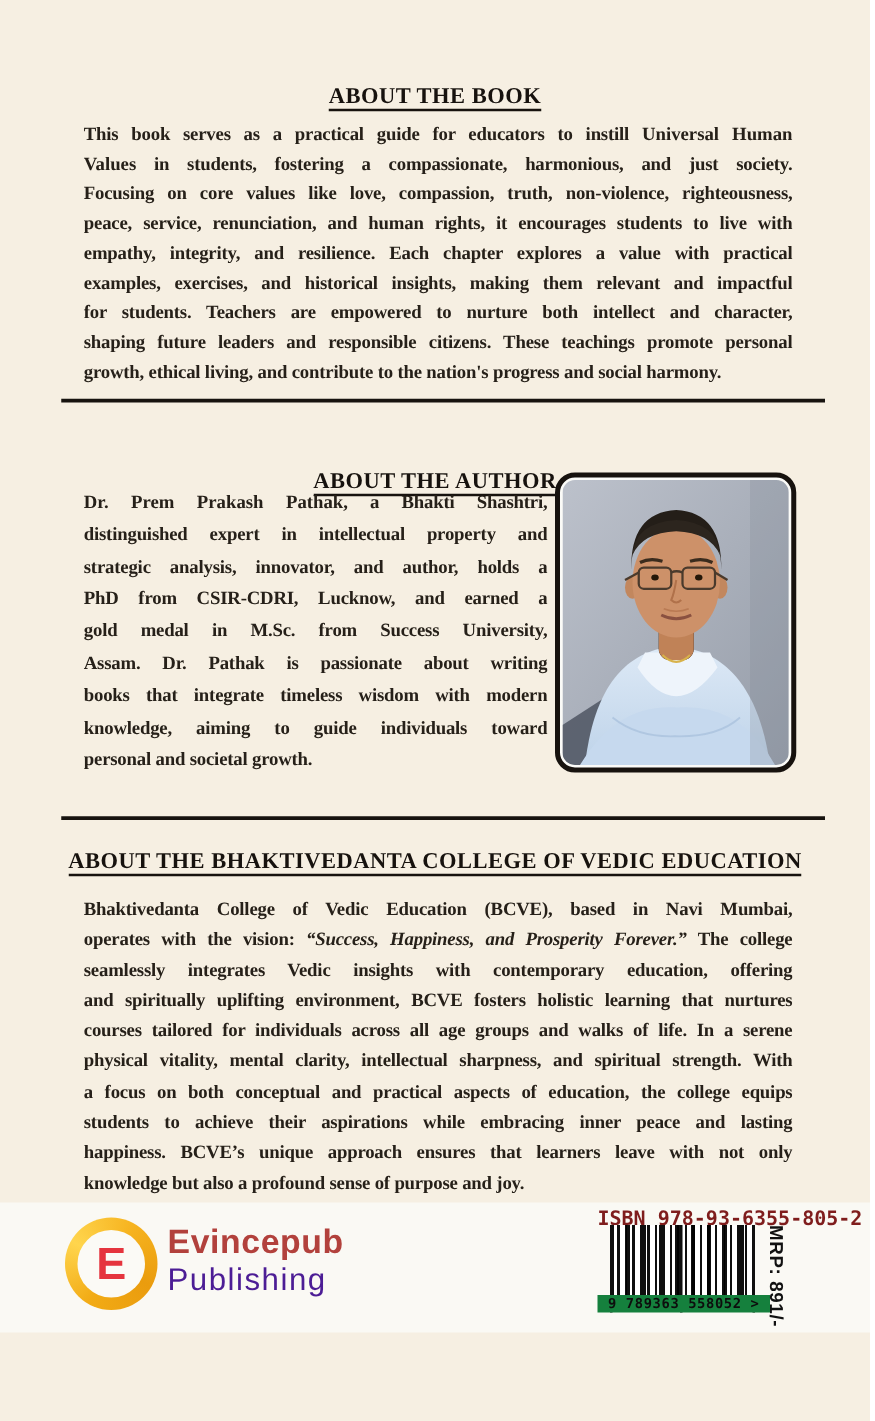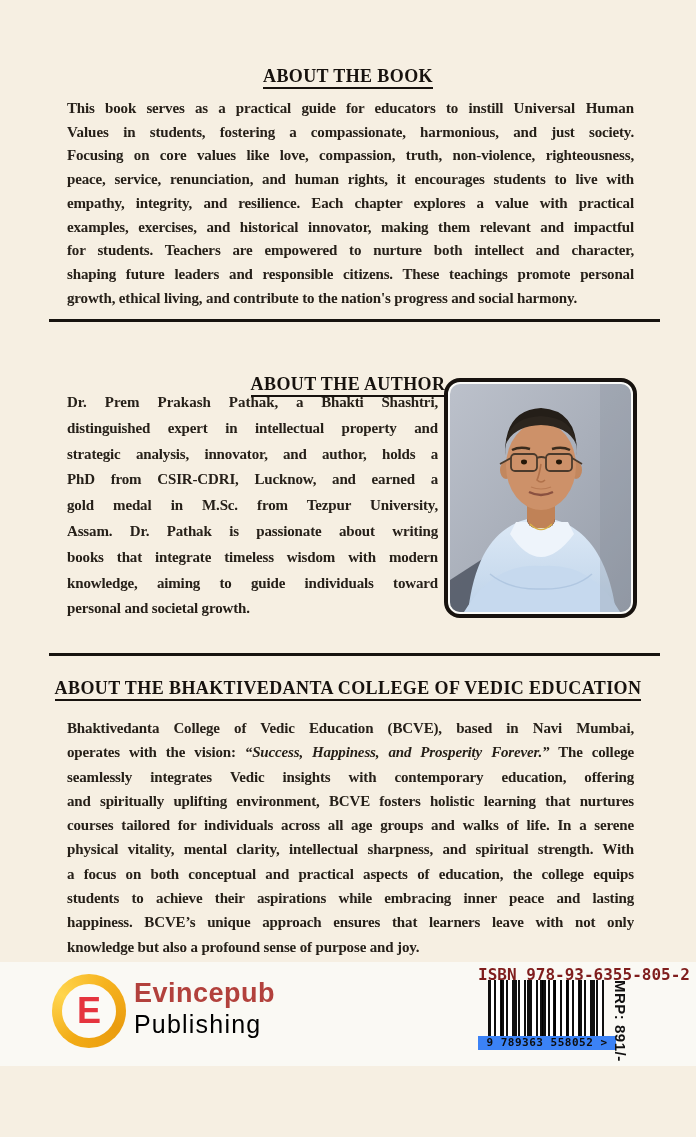--- a/index.html
+++ b/index.html
@@ -42,41 +42,41 @@
   #logo-ring .logo-inner{
     position:absolute;inset:10px;background:#fbfaf6;border-radius:50%;
     display:flex;align-items:center;justify-content:center;
   }
   .logo-letter{
     font-family:"Liberation Sans",sans-serif;font-weight:700;font-size:36px;
     color:#e5343e;line-height:1;
   }
   .wordmark{position:absolute;left:134px;font-family:"Liberation Sans",sans-serif;white-space:nowrap;text-align:center;}
   #wordmark-name{top:16px;font-size:27px;font-weight:600;color:#b2413c;letter-spacing:.5px;}
-  #wordmark-type{top:48px;font-size:25px;font-weight:400;color:#000000;letter-spacing:1.2px;}
+  #wordmark-type{top:48px;font-size:25px;font-weight:400;color:#4c1d95;letter-spacing:1.2px;}
   #isbn-label{
     position:absolute;left:478px;top:3px;width:160px;text-align:center;
     font-family:"DejaVu Sans Mono",monospace;font-weight:700;font-size:16px;color:#7f1d1d;
     white-space:nowrap;
   }
   #barcode{position:absolute;left:488px;top:18px;width:116px;height:72px;}
   #barcode .bars{
     position:absolute;left:0;top:0;width:116px;height:64px;
     background-image:
       repeating-linear-gradient(90deg,#0f0f0f 0 2px,#ffffff 2px 6px),
       repeating-linear-gradient(90deg,#0f0f0f 0 3px,#ffffff 3px 13px);
     background-blend-mode:multiply;
   }
   #barcode .guard{position:absolute;top:0;width:2px;height:70px;background:#0f0f0f;}
   #barcode .g-left{left:0;}
   #barcode .g-mid{left:56px;}
   #barcode .g-right{left:114px;}
   #barcode-digits{
     position:absolute;left:-10px;top:56px;width:138px;height:14px;
-    background:#3b82f6;text-align:center;
+    background:#15803d;text-align:center;
     font-family:"DejaVu Sans Mono",monospace;font-weight:700;font-size:11px;color:#0d0d0d;
     line-height:14px;white-space:nowrap;letter-spacing:.5px;
   }
   #mrp-vertical{
     position:absolute;left:612px;top:18px;height:80px;
     writing-mode:vertical-rl;
     font-family:"Liberation Sans",sans-serif;font-weight:700;font-size:15px;color:#111;
     letter-spacing:.5px;white-space:nowrap;
   }
 </style>
@@ -87,37 +87,37 @@
 
   <div class="heading-wrap" style="top:66px;">
     <span class="heading">ABOUT THE BOOK</span>
   </div>
   <div id="book-para" class="para">
       <div class="jline">This book serves as a practical guide for educators to instill <b>Universal Human</b></div>
       <div class="jline"><b>Values</b> in students, fostering a compassionate, harmonious, and just society.</div>
       <div class="jline">Focusing on core values like love, compassion, truth, non-violence, righteousness,</div>
       <div class="jline">peace, service, renunciation, and human rights, it encourages students to live with</div>
       <div class="jline">empathy, integrity, and resilience. Each chapter explores a value with practical</div>
-      <div class="jline">examples, exercises, and historical innovator, making them relevant and impactful</div>
+      <div class="jline">examples, exercises, and historical insights, making them relevant and impactful</div>
       <div class="jline">for students. Teachers are empowered to nurture both intellect and character,</div>
       <div class="jline">shaping future leaders and responsible citizens. These teachings promote personal</div>
       <div class="jline jlast">growth, ethical living, and contribute to the nation's progress and social harmony.</div>
     </div>
 
   <div id="rule-1" class="rule"></div>
 
   <div class="heading-wrap" style="top:342px;margin-top:32px;">
     <span class="heading">ABOUT THE AUTHOR</span>
   </div>
   <div id="author-para" class="para">
       <div class="jline"><b>Dr. Prem Prakash Pathak</b>, a Bhakti Shashtri,</div>
       <div class="jline">distinguished expert in intellectual property and</div>
       <div class="jline">strategic analysis, innovator, and author, holds a</div>
       <div class="jline">PhD from CSIR-CDRI, Lucknow, and earned a</div>
-      <div class="jline">gold medal in M.Sc. from Tezpur University,</div>
+      <div class="jline">gold medal in M.Sc. from Success University,</div>
       <div class="jline">Assam. Dr. Pathak is passionate about writing</div>
       <div class="jline">books that integrate timeless wisdom with modern</div>
       <div class="jline">knowledge, aiming to guide individuals toward</div>
       <div class="jline jlast">personal and societal growth.</div>
     </div>
 
   <div id="photo-frame">
     <svg width="181" height="228" viewBox="0 0 181 228" xmlns="http://www.w3.org/2000/svg">
       <defs>
         <linearGradient id="bgGrad" x1="0" y1="0" x2="1" y2="1">

